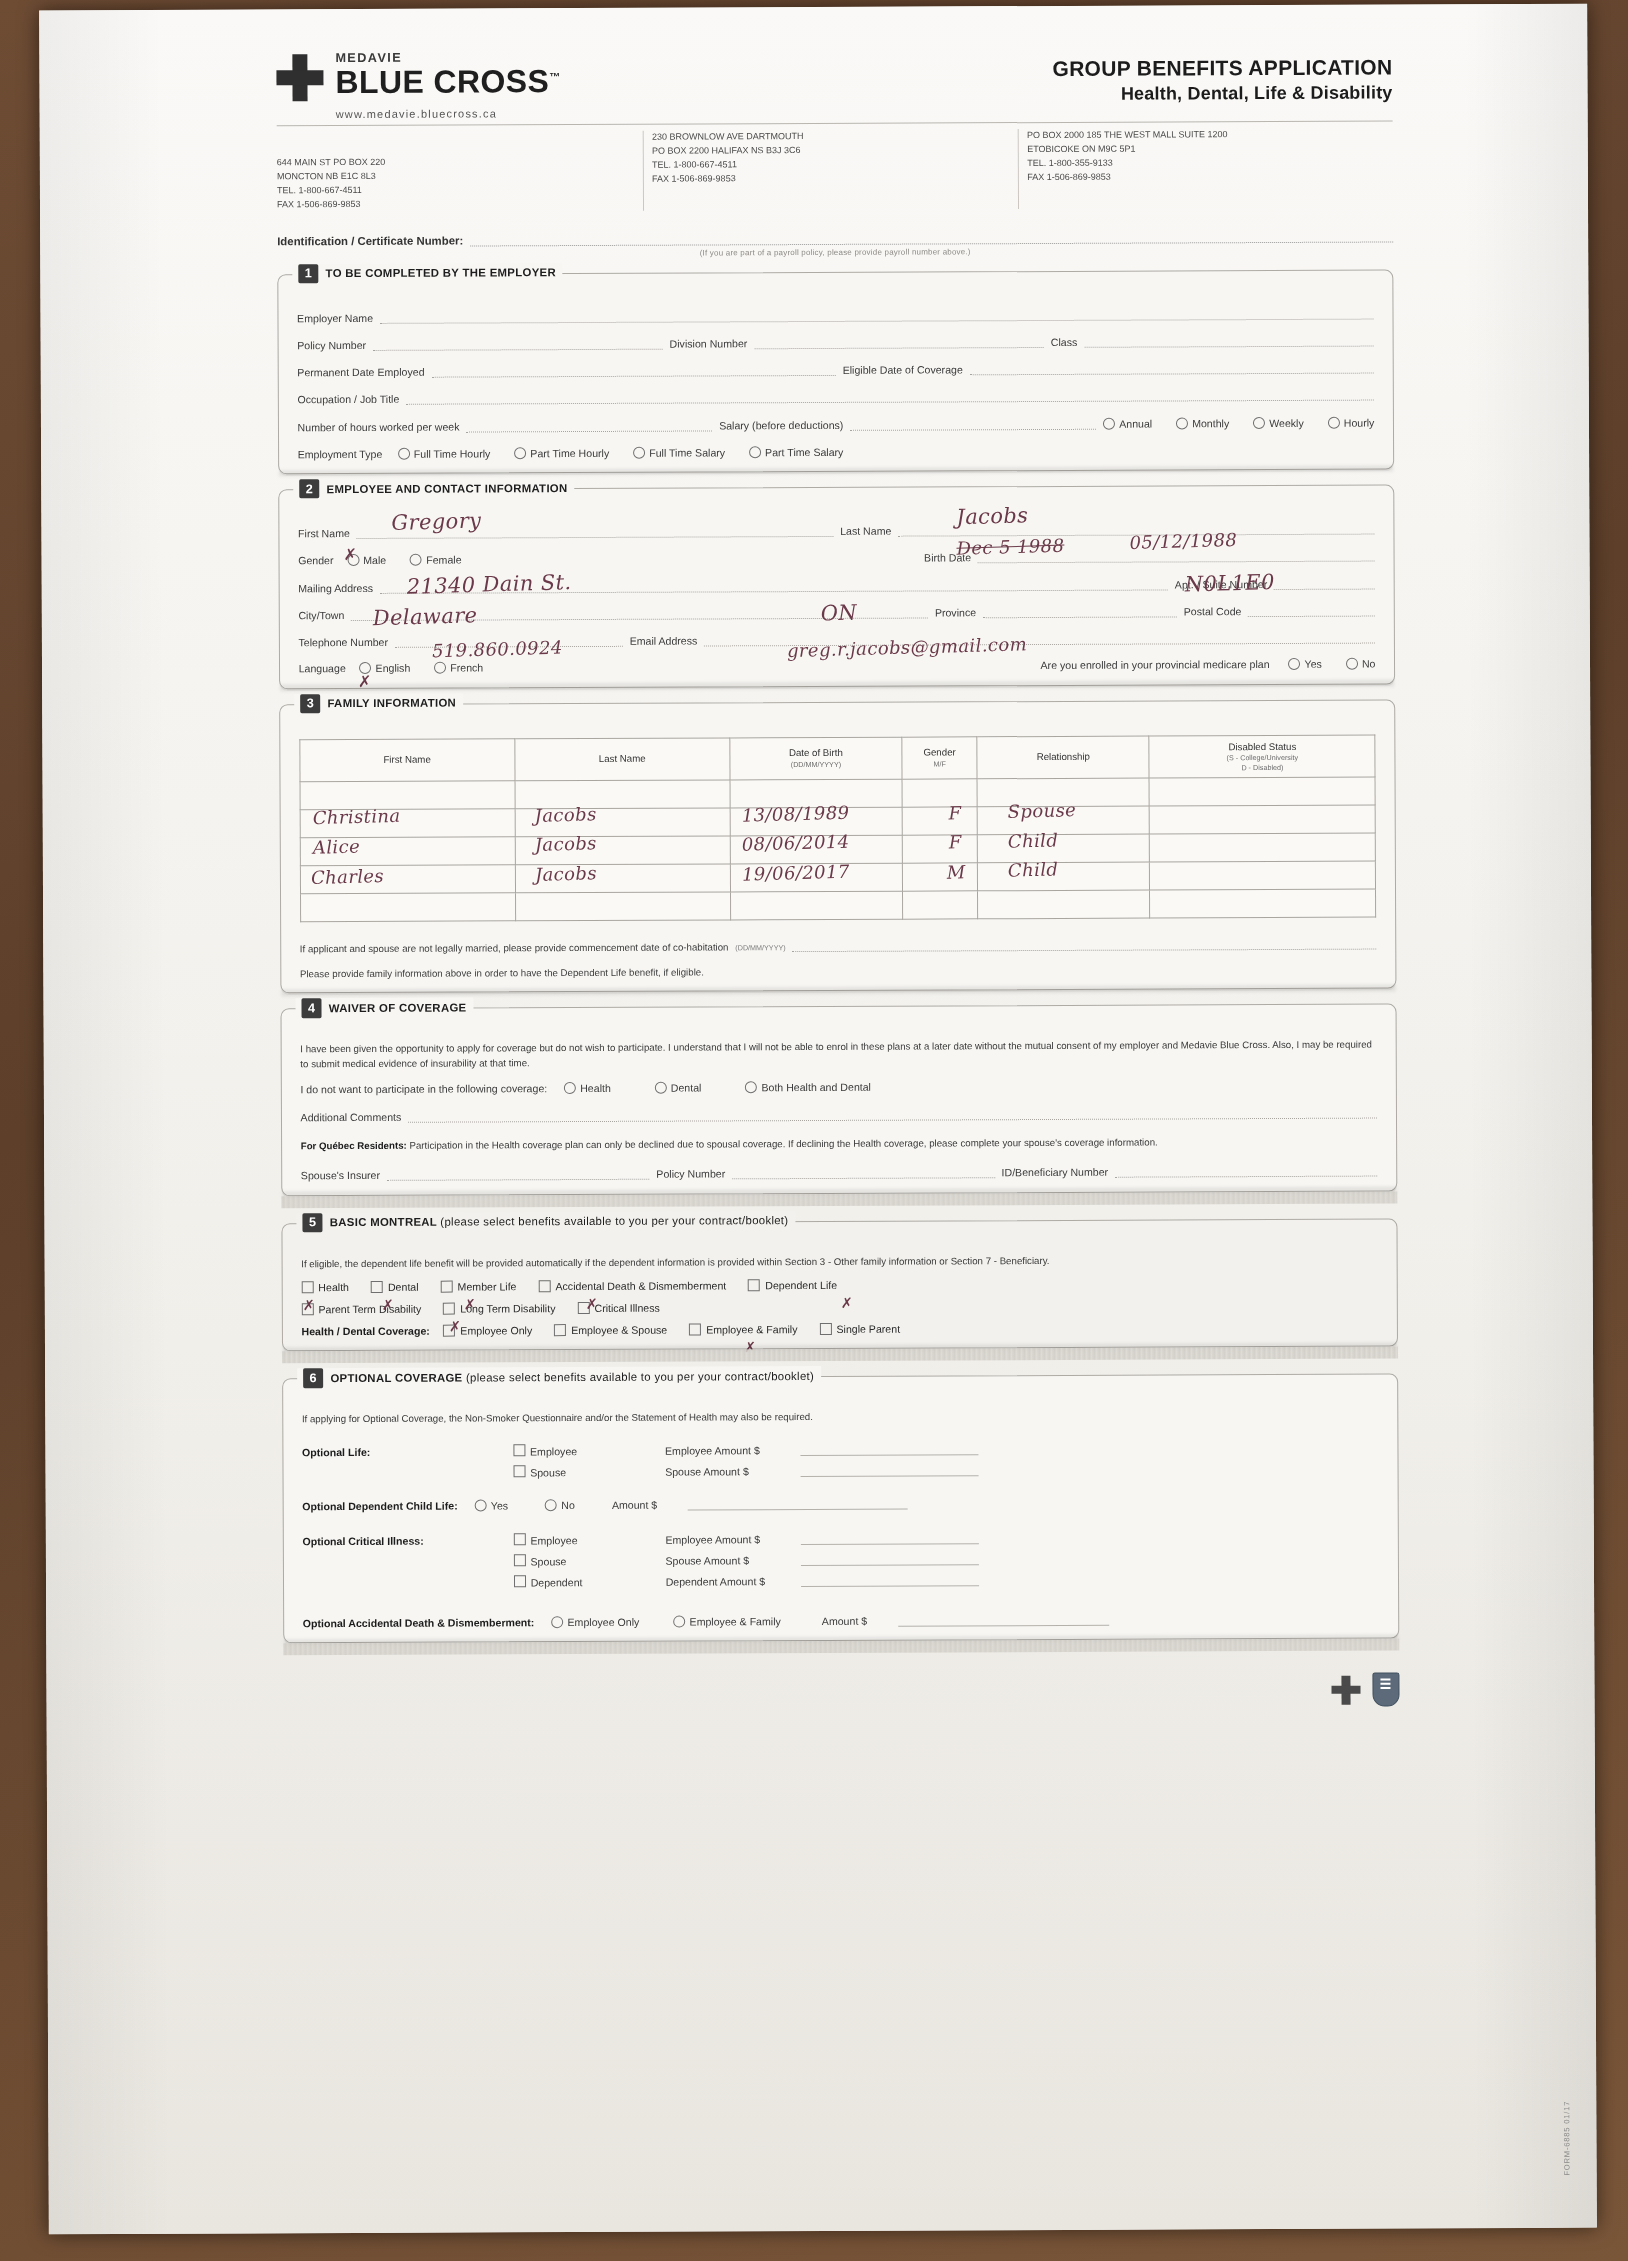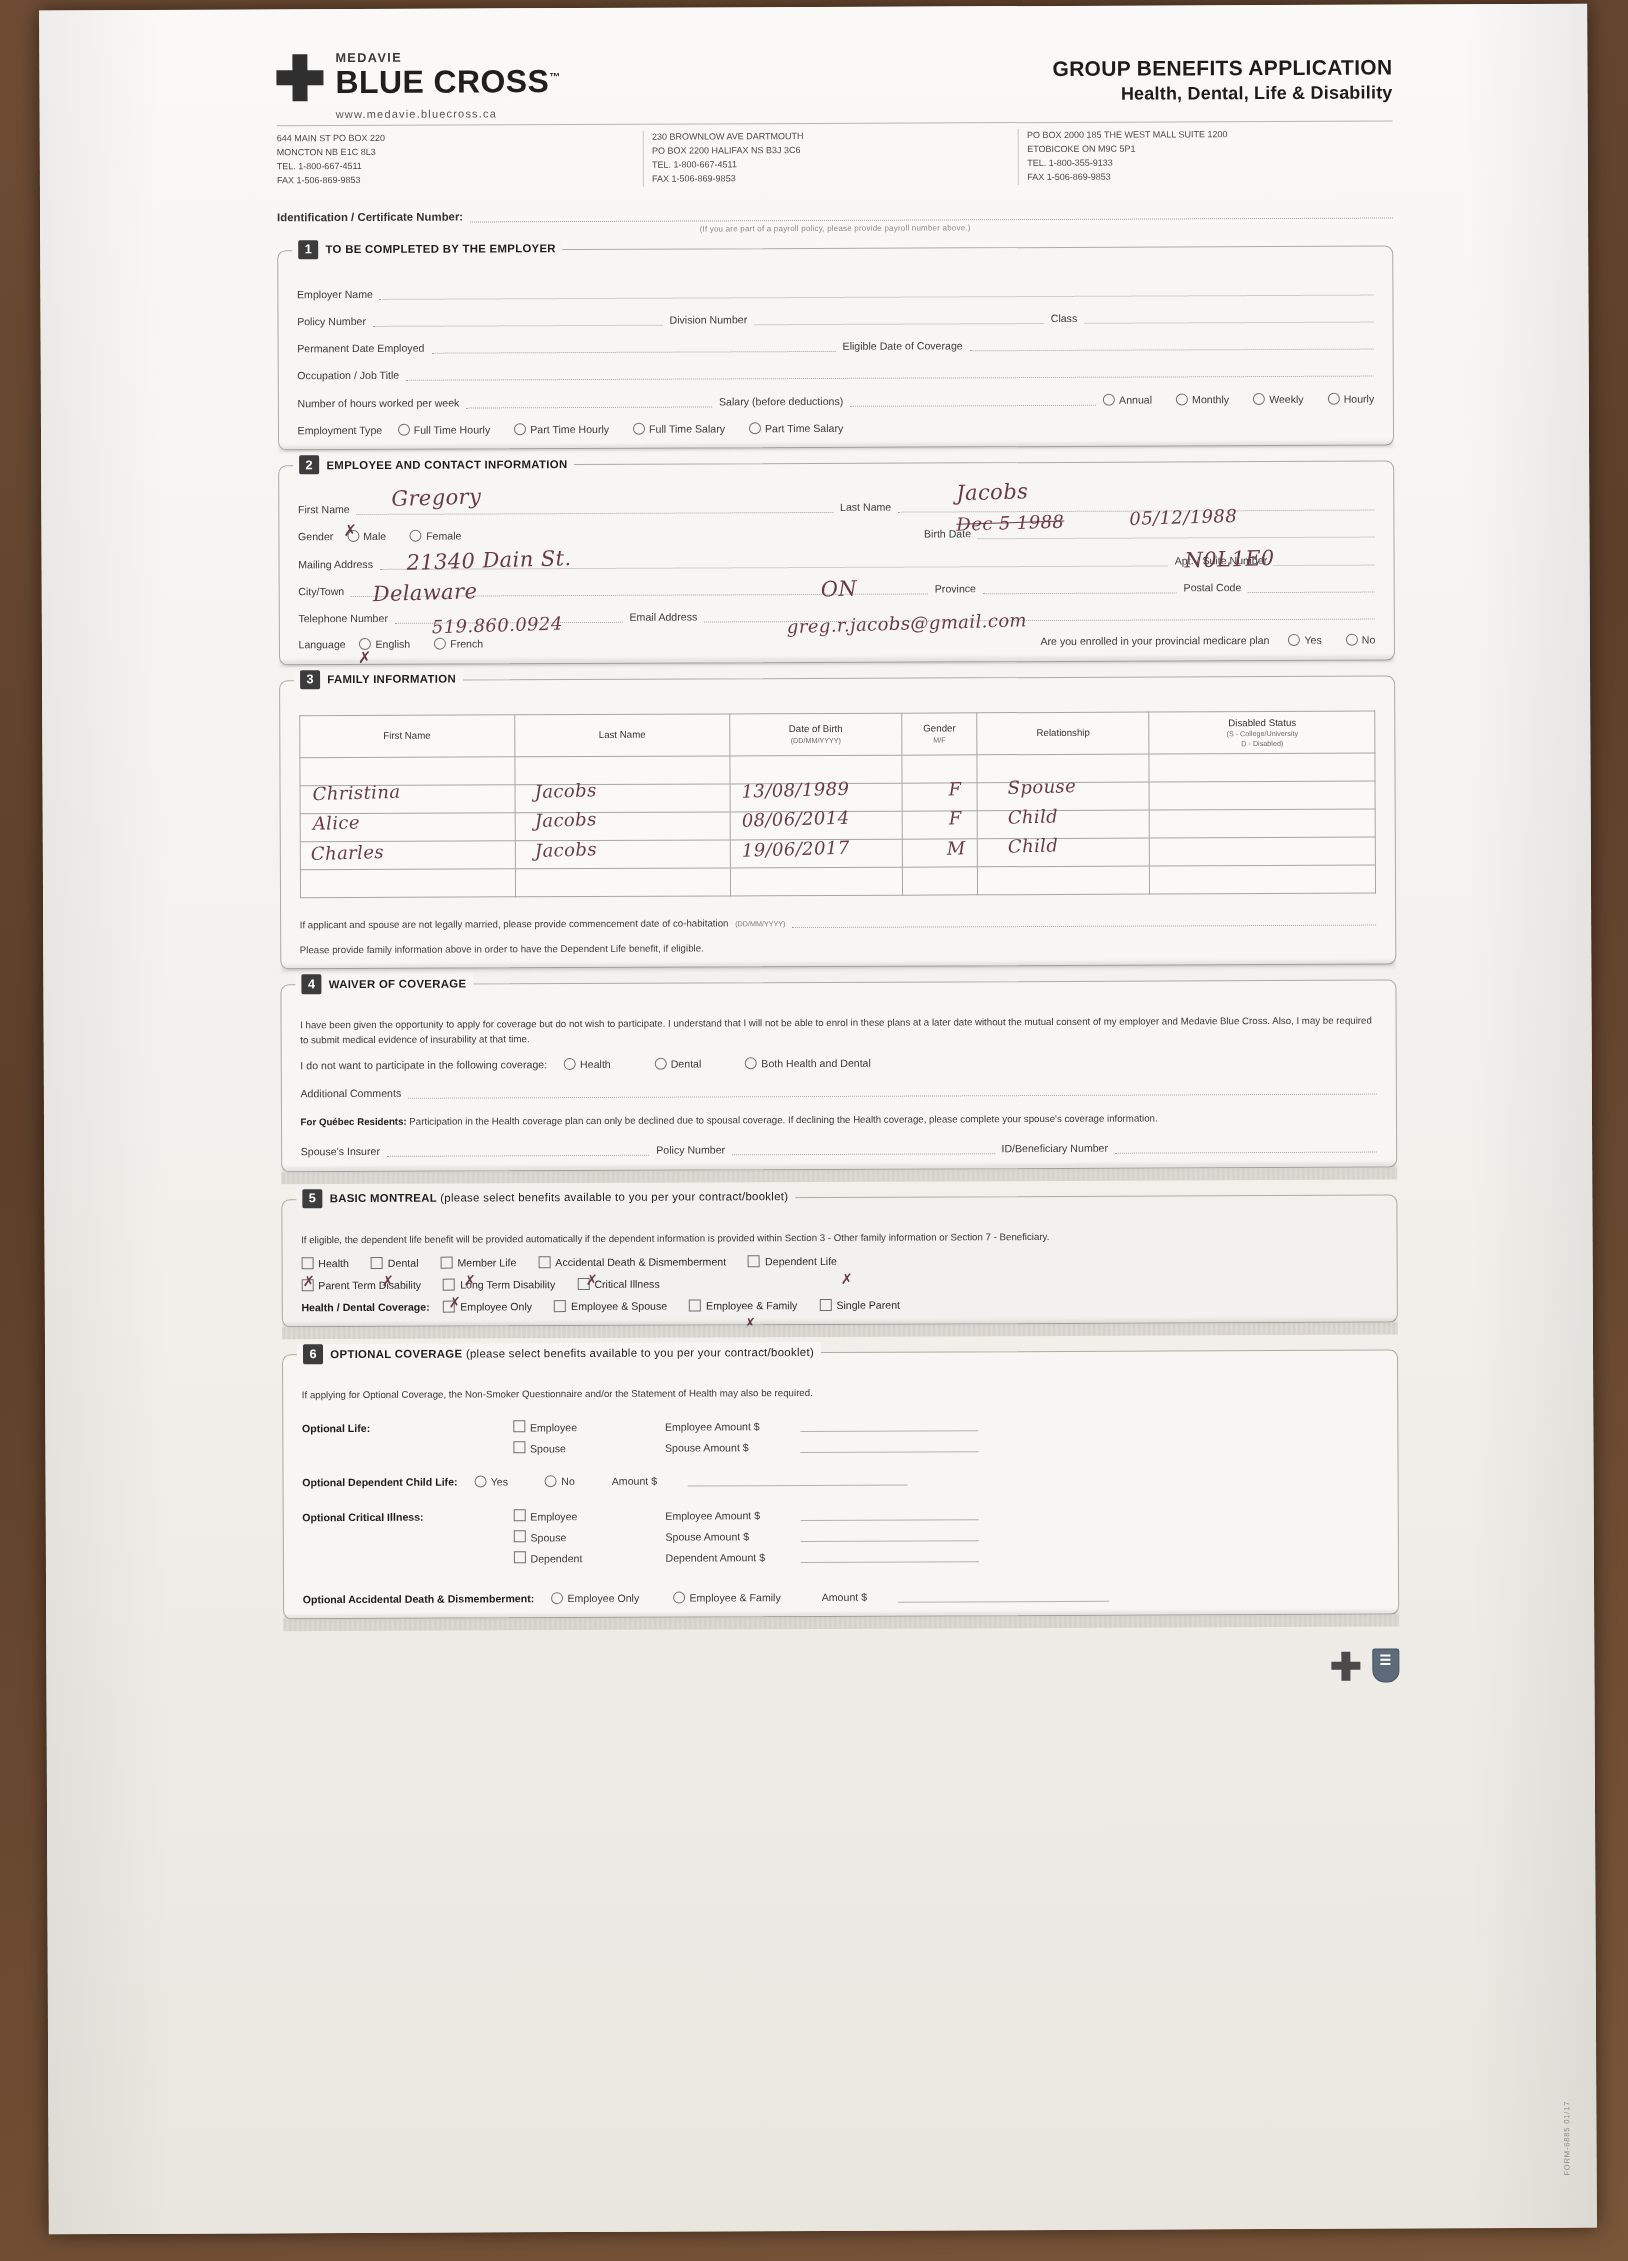--- a/index.html
+++ b/index.html
@@ -67,21 +67,21 @@
   .brand-text .bluecross sup { font-size: 11px; vertical-align: super; }
   .site { font-size: 11px; letter-spacing: 1.2px; color: #555; margin-top: 10px; }
   .title-block { text-align: right; padding-top: 8.5px; }
   .title-block .t1 { font-size: 21px; font-weight: bold; letter-spacing: 0.3px; color: #1c1c1c; }
   .title-block .t2 { font-size: 18px; font-weight: bold; letter-spacing: 0.2px; color: #1c1c1c; margin-top: 3.4px; }
 
   .rule { height: 0.8px; background: #b9b6b0; margin: 5px 0 6.8px 0; }
 
   .addresses { display: flex; font-size: 9px; color: #4a4a4a; line-height: 1.55; }
   .addresses .col { flex: 1; padding: 0 8.5px; border-left: 0.8px solid #cbc8c2; }
-  .addresses .col:first-child { border-left: none; padding-left: 0; }
+  .addresses .col:first-child { border-left: none; padding-left: 0; margin-top: 24px; }
 
   
   .ident {
     margin-top: 22px;
     display: flex; align-items: flex-end; gap: 6.8px;
     font-size: 11.4px; font-weight: bold; color: #333;
   }
   .ident .dots { flex: 1; border-bottom: 0.8px dotted #9a9a9a; height: 12px; }
   .ident-note { font-size: 8px; color: #8d8a86; text-align: center; margin-top: 2.5px; letter-spacing: 0.2px; }
 

